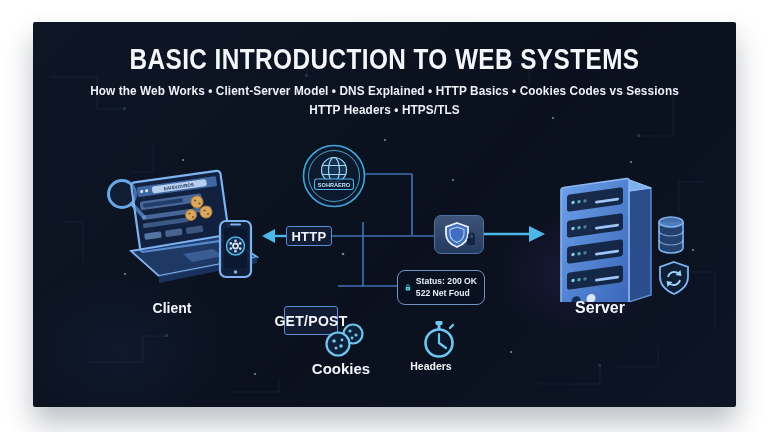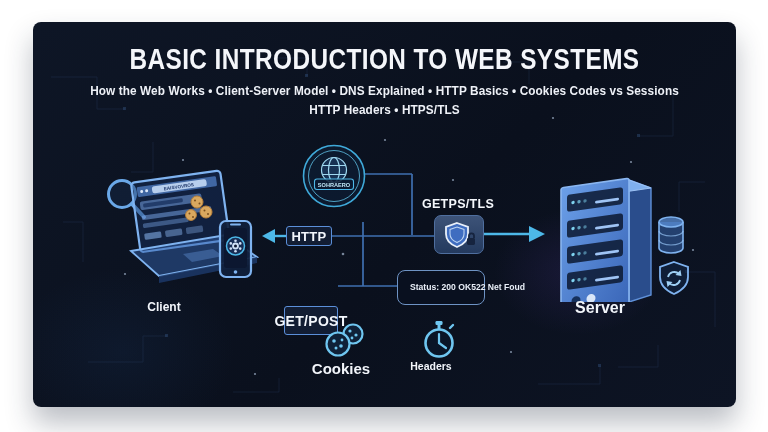--- a/index.html
+++ b/index.html
@@ -8,21 +8,21 @@
     background:#ffffff;
     font-family:"Liberation Sans", sans-serif;
   }
   .card{
     position:absolute;left:33px;top:22px;width:703px;height:385px;
     background:
       radial-gradient(120px 90px at 545px 250px, rgba(110,70,200,0.14), rgba(110,70,200,0) 70%),
       radial-gradient(160px 120px at 90px 330px, rgba(40,90,160,0.10), rgba(40,90,160,0) 70%),
       linear-gradient(135deg,#0e1626 0%,#0a101d 55%,#0d1424 100%);
     box-shadow:0 16px 28px rgba(30,40,60,0.30);
-    border-radius:8px;
+    border-radius:2px;
   }
   .bg-svg{position:absolute;left:0;top:0;width:703px;height:385px;}
   .hdr-title{
     position:absolute;left:0;top:21px;width:703px;text-align:center;
     color:#f4f6fa;font-size:29px;font-weight:800;letter-spacing:0.5px;
     transform:scaleX(0.84);transform-origin:center;white-space:nowrap;
   }
   .hdr-sub{
     position:absolute;left:0;width:703px;text-align:center;
     color:#eef1f7;font-size:12.3px;font-weight:700;letter-spacing:0.1px;
@@ -47,26 +47,26 @@
     background:linear-gradient(180deg,#3d5378 0%,#243a5e 100%);
     border:1px solid #4f6f9f;border-radius:7px;
     display:flex;align-items:center;justify-content:center;
   }
   .status-box{
     position:absolute;left:364px;top:248px;width:88px;height:35px;
     background:rgba(9,17,32,0.85);
     border:1.3px solid #6e93c4;border-radius:8px;
     display:flex;align-items:center;gap:5px;padding:0 7px;box-sizing:border-box;
   }
-  .status-text{display:flex;flex-direction:row;line-height:1.35;}
+  .status-text{display:flex;flex-direction:column;line-height:1.35;}
   .status-text span{color:#e9eff8;font-size:8.6px;font-weight:700;white-space:nowrap;}
   .node-label{
     position:absolute;text-align:center;color:#f2f5fa;font-weight:700;
   }
-  .lbl-client{left:91px;top:278px;width:80px;font-size:12px;}
+  .lbl-client{left:99px;top:278px;width:80px;font-size:14px;}
   .lbl-server{left:527px;top:277px;width:80px;font-size:16px;}
   .lbl-cookies{left:268px;top:338px;width:80px;font-size:15px;}
   .lbl-sessions{left:358px;top:338px;width:80px;font-size:10.5px;}
   .abs{position:absolute;}
 </style>
 </head>
 <body>
 
 <div class="card">
 
@@ -137,21 +137,20 @@
       <ellipse cx="33" cy="27" rx="5.5" ry="12.5" fill="none"></ellipse>
       <path d="M21.5,22.5 h23 M21.5,31.5 h23" fill="none"></path>
     </g>
     <rect x="13.5" y="36" width="39" height="10.5" rx="2.5" stroke="#4db8e8" stroke-width="1.1" fill="rgba(10,25,48,0.85)"></rect>
     <text x="33" y="43.6" text-anchor="middle" font-size="5.6" font-weight="bold" fill="#bfe6f5">SOHRAERO</text>
   </svg>
 
   <div class="tag-box tag-http">HTTP</div>
   <div class="tag-box tag-getpost">GET/POST</div>
 
-  <div class="https-label">GETPS/TLS</div>
   <div class="shield-box">
     <svg width="36" height="30" viewBox="0 0 36 30">
       <path d="M16,3 l11,4 v7 c0,6.5 -4.5,10.5 -11,13 c-6.5,-2.5 -11,-6.5 -11,-13 v-7 z" fill="#3f6dc0" stroke="#e9f0fa" stroke-width="1.8"></path>
       <path d="M16,7 l7,2.5 v4.5 c0,4.2 -2.9,6.8 -7,8.6 c-4.1,-1.8 -7,-4.4 -7,-8.6 v-4.5 z" fill="none" stroke="#bcd4f2" stroke-width="1.1"></path>
       <rect x="26" y="18" width="8" height="7" rx="1.4" fill="#16243f"></rect>
       <path d="M28,18 v-2.2 a2.5,2.5 0 0 1 5,0 v2.2" stroke="#16243f" stroke-width="1.8" fill="none"></path>
     </svg>
   </div>
 
   <div class="status-box">

